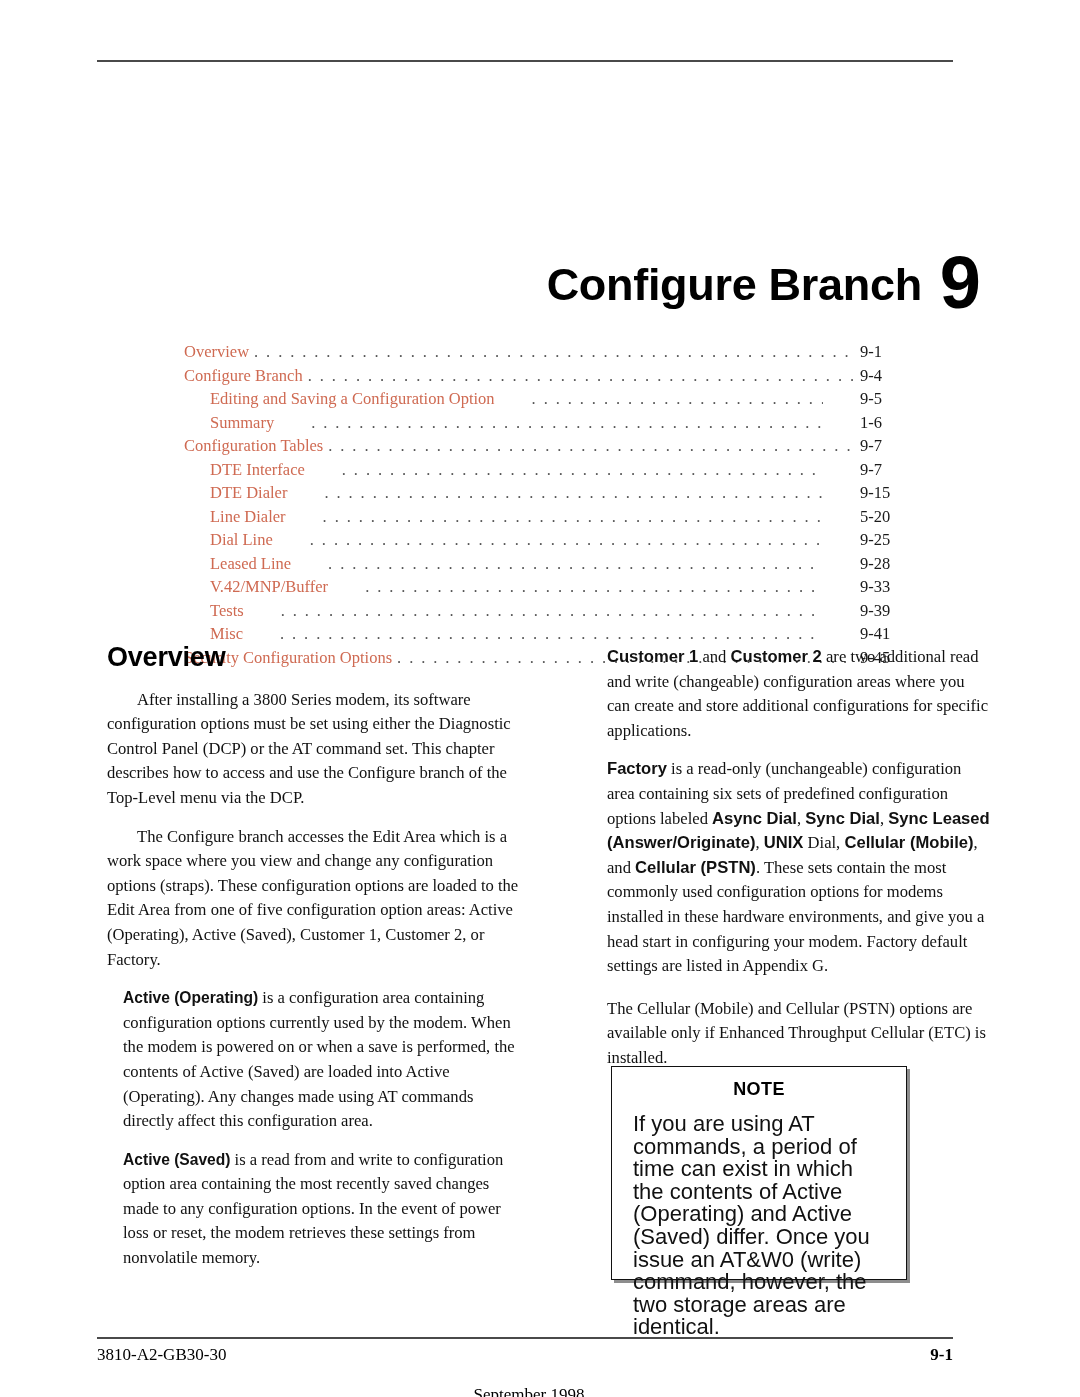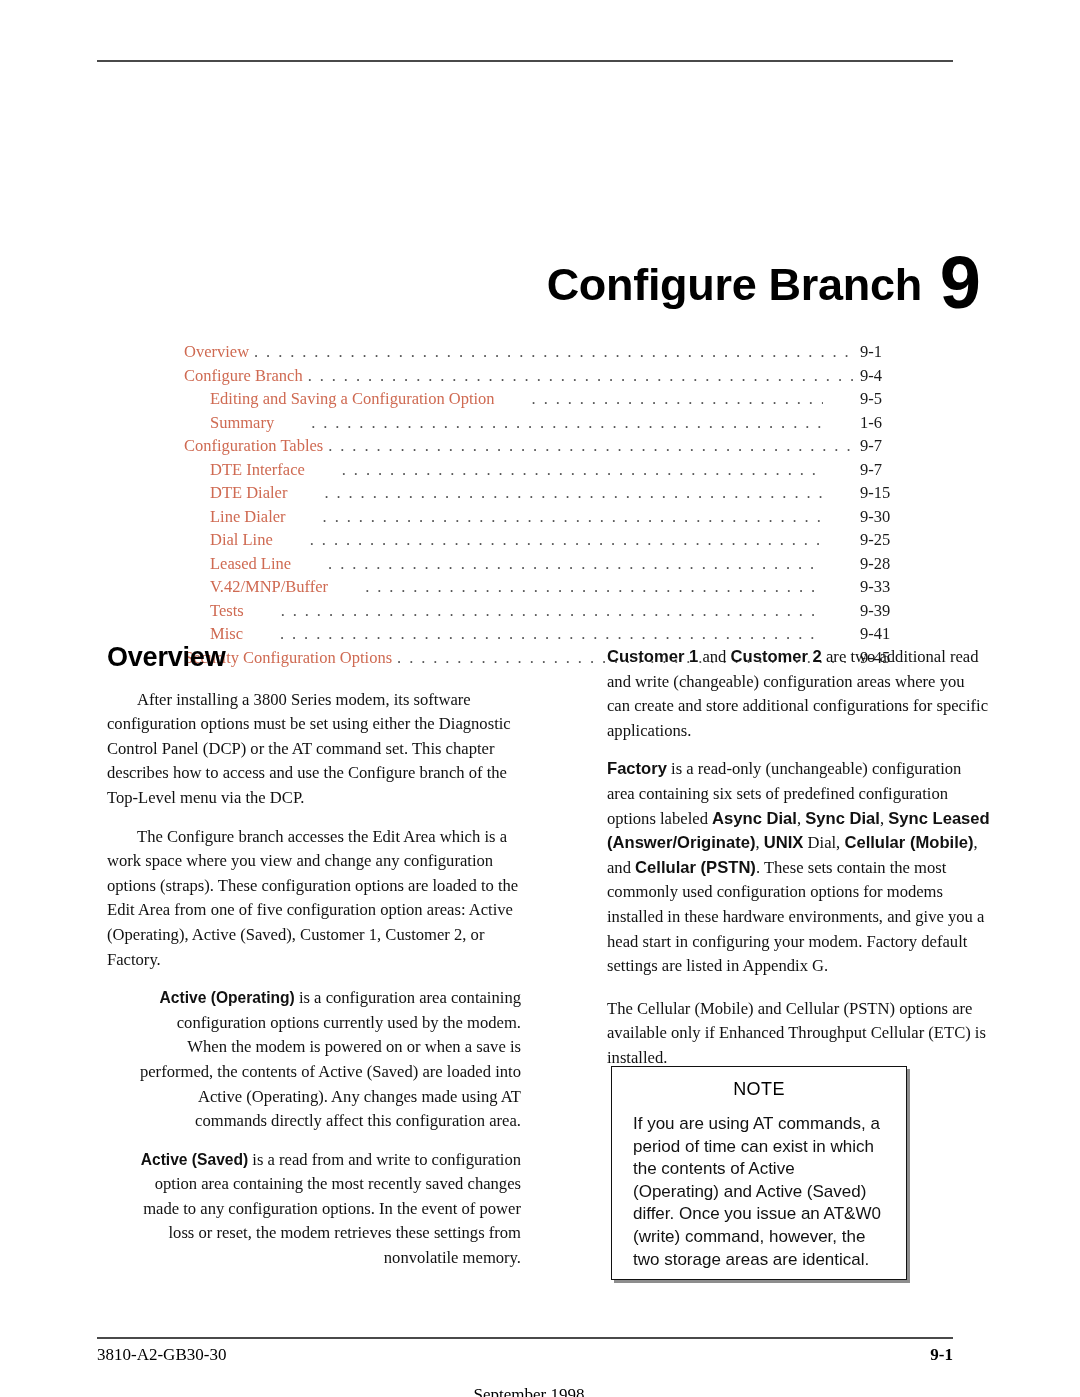--- a/index.html
+++ b/index.html
@@ -109,24 +109,23 @@
     letter-spacing: -0.2px;
     color: #000;
   }
 
   p.body-para {
     margin: 0 0 14px 0;
     text-indent: 30px;
   }
   p.body-para.noindent { text-indent: 0; }
   p.body-para.indent-block {
-    margin-left: 28px;
+    margin-left: 16px;
     text-indent: 0;
     margin-bottom: 14px;
-    text-align: right;
   }
   .b {
     font-weight: bold;
     font-family: Liberation Sans, sans-serif;
   }
   .bs {
     font-weight: bold;
     font-family: "Liberation Sans", sans-serif;
     font-size: 15.6px;
   }
@@ -138,29 +137,29 @@
     top: 1066px;
     width: 296px;
     height: 214px;
     background: #ffffff;
     border: 1.5px solid #111111;
     box-shadow: 3px 3px 0 0 #8d8d8d;
     box-sizing: border-box;
   }
   .note-title {
     font-family: "Liberation Sans", sans-serif;
-    font-weight: normal;
+    font-weight: bold;
     font-size: 18px;
     text-align: center;
     margin-top: 12px;
     letter-spacing: 0.4px;
   }
   .note-body {
     font-family: "Liberation Sans", sans-serif;
-    font-size: 17px;
+    font-size: 22px;
     line-height: 22.6px;
     margin: 13px 0 0 21px;
     width: 250px;
     color: #111;
   }
 
   
   .footer-rule {
     position: absolute;
     left: 97px;
@@ -233,21 +232,21 @@
         <span class="toc-page">9-7</span>
       </div>
       <div class="toc-row lvl2">
         <span class="toc-label">DTE Dialer</span>
         <span class="toc-dots">. . . . . . . . . . . . . . . . . . . . . . . . . . . . . . . . . . . . . . . . . . . . . . . . . . . . . . . . . . . . . . . . . . . . . . . . . . . . . . . . . . . . . . . . . . . . . . . . . . . . . . . . . . . . . . . . . . . . . . . . . . . . . . . . . . . . . . . . . . . . . . . . . . .</span>
         <span class="toc-page">9-15</span>
       </div>
       <div class="toc-row lvl2">
         <span class="toc-label">Line Dialer</span>
         <span class="toc-dots">. . . . . . . . . . . . . . . . . . . . . . . . . . . . . . . . . . . . . . . . . . . . . . . . . . . . . . . . . . . . . . . . . . . . . . . . . . . . . . . . . . . . . . . . . . . . . . . . . . . . . . . . . . . . . . . . . . . . . . . . . . . . . . . . . . . . . . . . . . . . . . . . . . .</span>
-        <span class="toc-page">9-30</span>
+        <span class="toc-page">5-20</span>
       </div>
       <div class="toc-row lvl2">
         <span class="toc-label">Dial Line</span>
         <span class="toc-dots">. . . . . . . . . . . . . . . . . . . . . . . . . . . . . . . . . . . . . . . . . . . . . . . . . . . . . . . . . . . . . . . . . . . . . . . . . . . . . . . . . . . . . . . . . . . . . . . . . . . . . . . . . . . . . . . . . . . . . . . . . . . . . . . . . . . . . . . . . . . . . . . . . . .</span>
         <span class="toc-page">9-25</span>
       </div>
       <div class="toc-row lvl2">
         <span class="toc-label">Leased Line</span>
         <span class="toc-dots">. . . . . . . . . . . . . . . . . . . . . . . . . . . . . . . . . . . . . . . . . . . . . . . . . . . . . . . . . . . . . . . . . . . . . . . . . . . . . . . . . . . . . . . . . . . . . . . . . . . . . . . . . . . . . . . . . . . . . . . . . . . . . . . . . . . . . . . . . . . . . . . . . . .</span>
         <span class="toc-page">9-28</span>

